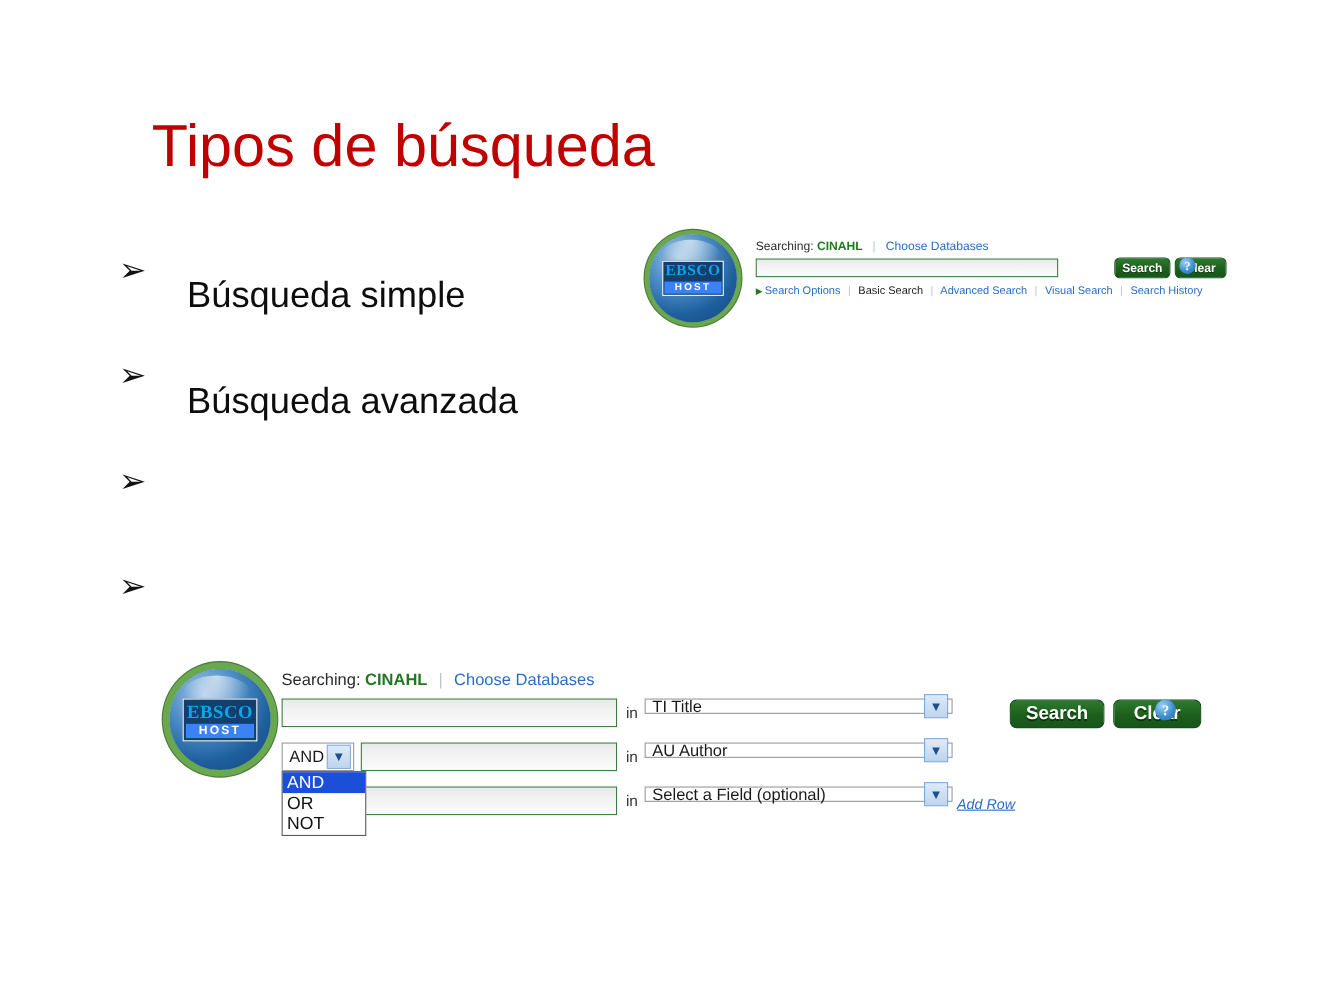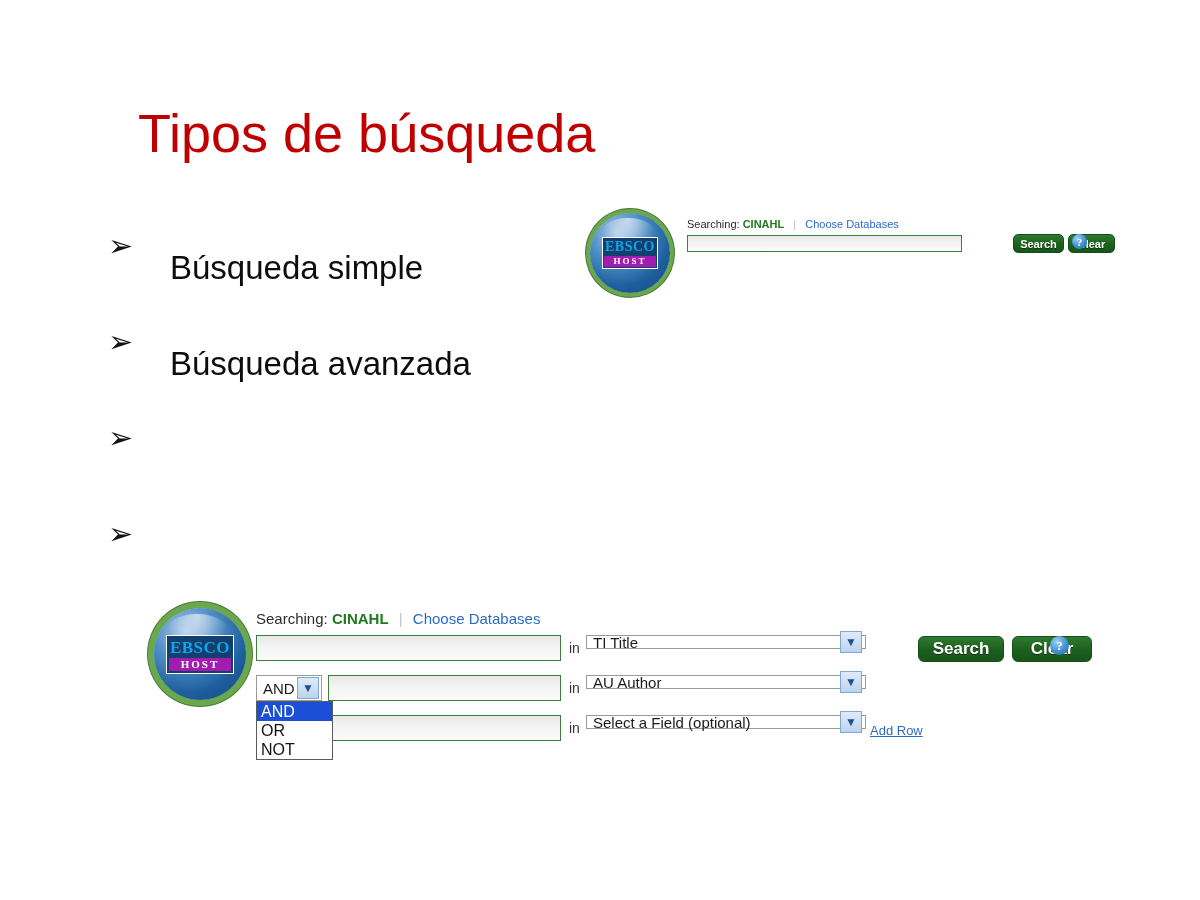--- a/index.html
+++ b/index.html
@@ -94,23 +94,23 @@
   }
   .ebsco-mark .e-top {
     display: block;
     color: #0ea5e9;
     font-family: "Liberation Serif", serif;
     font-weight: bold;
     letter-spacing: .5px;
   }
   .ebsco-mark .e-bot {
     display: block;
-    background: #a21caf;
+    background: #3b82f6;
     color: #ffffff;
-    font-family: Liberation Serif, serif;
+    font-family: Liberation Sans, sans-serif;
     font-weight: bold;
   }
 
   .searching-row { white-space: nowrap; color: #333; }
   .searching-label { color: #2b2b2b; }
   .searching-db { color: #1f7a1f; font-weight: bold; }
   .pipe { color: #b9c6d4; margin: 0 6px; }
   .lnk { color: #2a6cc4; text-decoration: none; cursor: pointer; }
   .lnk.underline { text-decoration: underline; }
   .lnk.current { color: #222222; }
@@ -218,21 +218,21 @@
   .adv-field {
     position: absolute; left: 330px; top: 2px;
     width: 280px; height: 14px;
     font-size: 15px;
   }
   .adv-field .sel-arrow { width: 20px; height: 20px; margin-right: 3px; font-size: 12px; }
 
   #widget-advanced .btn-search { position: absolute; left: 722px; top: 36px; width: 86px; height: 26px; font-size: 17px; border-radius: 6px; }
   #widget-advanced .btn-clear  { position: absolute; left: 816px; top: 36px; width: 80px; height: 26px; font-size: 17px; border-radius: 6px; }
   #widget-advanced .help-icon  { position: absolute; left: 902px; top: 36px; width: 19px; height: 19px; font-size: 13px; }
-  #widget-advanced .add-row-link { position: absolute; left: 722px; top: 123px; font-size: 13px; }
+  #widget-advanced .add-row-link { position: absolute; left: 722px; top: 123px; font-size: 13px; font-style: italic; }
 
   #widget-advanced .sublinks { position: absolute; left: 96px; top: 157px; font-size: 14px; white-space: nowrap; }
 
   
   .dropdown-list {
     position: absolute;
     left: 108px;
     top: 101px;
     width: 75px;
     border: 1px solid #5a5a5a;
@@ -292,20 +292,31 @@
     <span class="pipe">|</span>
     <span class="lnk">Choose Databases</span>
   </div>
 
   <input class="txtbox search-input" type="text" value="" style="">
 
   <div class="btn-green btn-search">Search</div>
   <div class="btn-green btn-clear">Clear</div>
   <div class="help-icon">?</div>
 
+  <div class="sublinks">
+    <span class="caret-right">▶</span><span class="lnk">Search Options</span>
+    <span class="pipe">|</span>
+    <span class="lnk current">Basic Search</span>
+    <span class="pipe">|</span>
+    <span class="lnk">Advanced Search</span>
+    <span class="pipe">|</span>
+    <span class="lnk">Visual Search</span>
+    <span class="pipe">|</span>
+    <span class="lnk">Search History</span>
+  </div>
 
 </div>
 
 <div class="ebsco-widget" id="widget-advanced">
 
   <div class="ebsco-logo">
     <div class="ebsco-mark">
       <span class="e-top">EBSCO</span>
       <span class="e-bot">HOST</span>
     </div>

